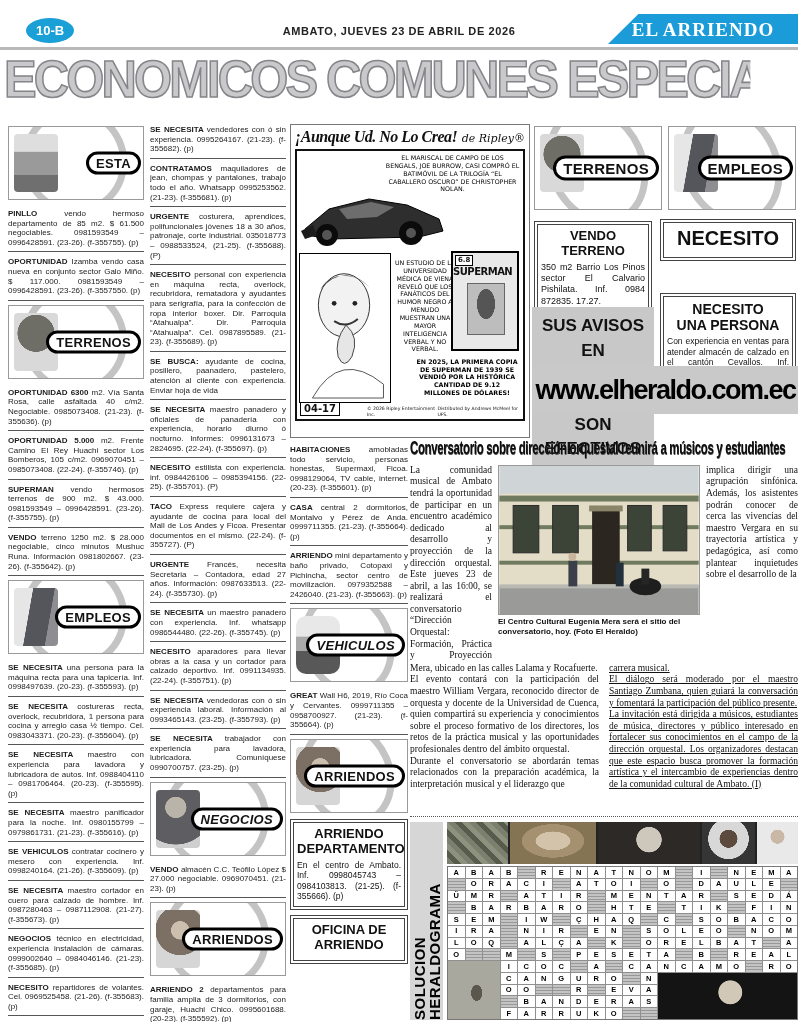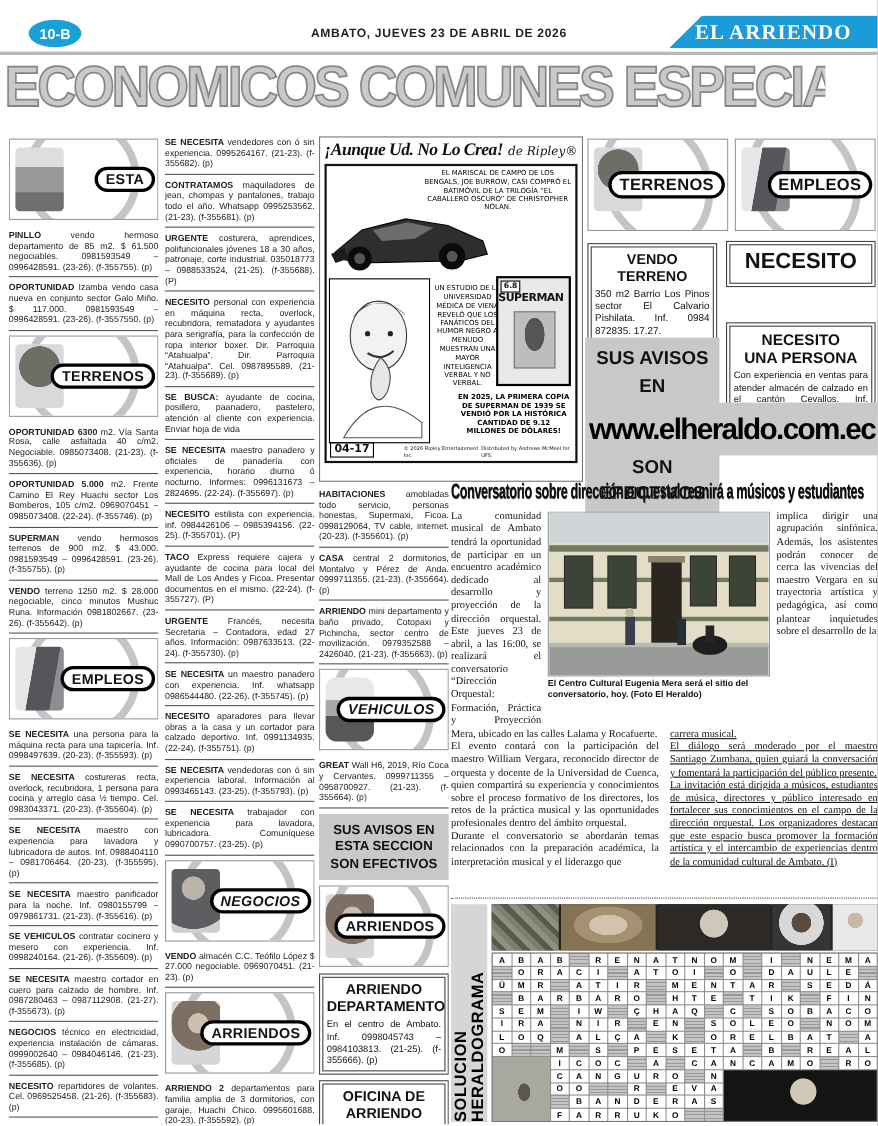--- a/index.html
+++ b/index.html
@@ -202,22 +202,20 @@
   <div id="col3-list" class="col">
       <div class="ad"><b>HABITACIONES </b>amobladas todo servicio, personas honestas, Supermaxi, Ficoa. 0998129064, TV cable, internet. (20-23). (f-355601). (p)</div>
       <div class="ad"><b>CASA </b>central 2 dormitorios, Montalvo y Pérez de Anda. 0999711355. (21-23). (f-355664). (p)</div>
       <div class="ad"><b>ARRIENDO </b>mini departamento y baño privado, Cotopaxi y Pichincha, sector centro de movilización. 0979352588 – 2426040. (21-23). (f-355663). (p)</div>
       <div class="logo-box">
         <div class="swirl"></div>
         <div class="logo-img img-car"></div>
         <span class="logo-label" style="font-style: italic;">VEHICULOS</span>
       </div>
       <div class="ad"><b>GREAT </b>Wall H6, 2019, Río Coca y Cervantes. 0999711355 – 0958700927. (21-23). (f-355664). (p)</div>
-      <div class="notice">SUS AVISOS EN ESTA SECCION
-SON EFECTIVOS</div>
       <div class="logo-box">
         <div class="swirl"></div>
         <div class="logo-img img-woman"></div>
         <span class="logo-label">ARRIENDOS</span>
       </div>
       <div class="boxed">
         <div class="boxed-in">
           <div class="boxed-title">ARRIENDO
 DEPARTAMENTO</div>
           <div class="boxed-body">En el centro de Ambato. Inf. 0998045743 – 0984103813. (21-25). (f-355666). (p)</div>

